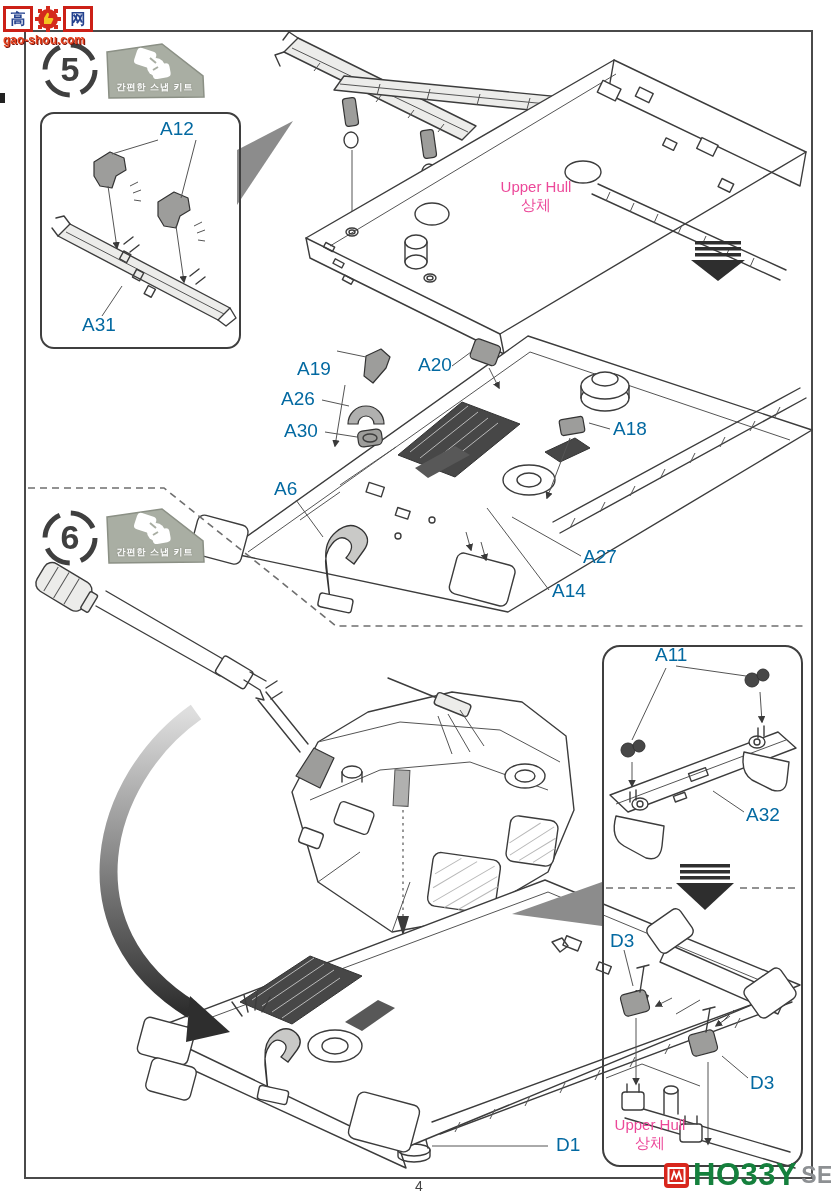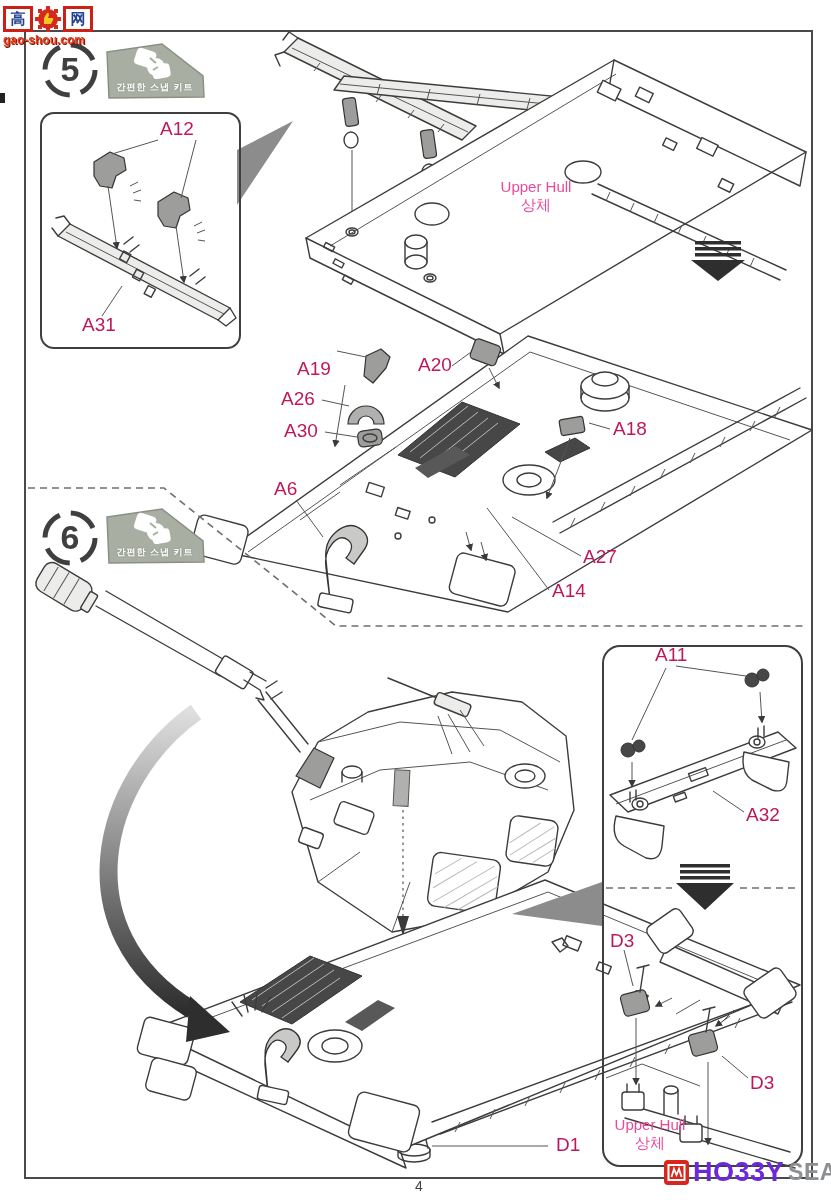--- a/index.html
+++ b/index.html
@@ -13,38 +13,38 @@
   svg#art{position:absolute;left:0;top:0;}
   .ln{fill:none;stroke:#3c3c3c;stroke-width:1.4;stroke-linejoin:round;stroke-linecap:round;}
   .fw{fill:#ffffff;stroke:#3c3c3c;stroke-width:1.4;stroke-linejoin:round;}
   .fg{fill:#ececea;stroke:#3c3c3c;stroke-width:1.4;stroke-linejoin:round;}
   .md{fill:#9d9d9b;stroke:#333;stroke-width:1.2;stroke-linejoin:round;}
   .dk{fill:#474747;stroke:#333;stroke-width:1;}
   .thin{fill:none;stroke:#555;stroke-width:1;}
   .dash{fill:none;stroke:#6f6f6f;stroke-width:1.6;stroke-dasharray:7 5;}
   .dot{fill:none;stroke:#555;stroke-width:1.2;stroke-dasharray:2.5 4;}
   .hatch{stroke:#b9b9b9;stroke-width:1;}
-  .lbl{position:absolute;font-size:19px;color:#be185d;white-space:nowrap;}
+  .lbl{position:absolute;font-size:19px;color:#0369a1;white-space:nowrap;}
   .stepnum{position:absolute;width:30px;text-align:center;font-size:34px;font-weight:bold;color:#3f3f3f;}
   .hulltxt{position:absolute;text-align:center;color:#ec4899;font-size:15px;line-height:18px;}
   .badge{position:absolute;width:102px;height:60px;}
   .badge-text{position:absolute;left:0;right:4px;bottom:6px;text-align:center;color:#fff;
        font-size:9px;font-weight:bold;letter-spacing:1px;text-shadow:0 0 2px #80857a;}
   
   #wm-top{position:absolute;left:3px;top:6px;width:110px;}
   .wm-row{display:flex;align-items:center;gap:2px;}
   .wm-box{display:inline-block;width:24px;height:20px;border:3px solid #cc2017;background:#fff;
       color:#23418e;font-weight:bold;font-size:15px;line-height:20px;text-align:center;}
   #wm-domain{font-size:12px;font-weight:bold;color:#e8431f;letter-spacing:0px;
       text-shadow:1px 1px 0 #7a1008;margin-top:1px;}
   #edge-tick{position:absolute;left:0;top:93px;width:5px;height:10px;background:#222;}
   
   #wm-bottom{position:absolute;left:664px;top:1157px;display:flex;align-items:center;gap:4px;}
   #hs-box{width:25px;height:25px;}
-  .hs-red{font-size:27px;font-weight:800;color:#6d28d9;letter-spacing:0.5px;}
+  .hs-red{font-size:31px;font-weight:800;color:#15803d;letter-spacing:0.5px;}
   .hs-gray{font-size:23px;font-weight:700;color:#8d9093;letter-spacing:0.5px;}
   #page-num{position:absolute;left:404px;top:1178px;width:30px;text-align:center;
       font-size:14px;color:#444;}
 </style>
 </head>
 <body>
 
 <div id="page">
 
   <div id="border-frame"></div>

